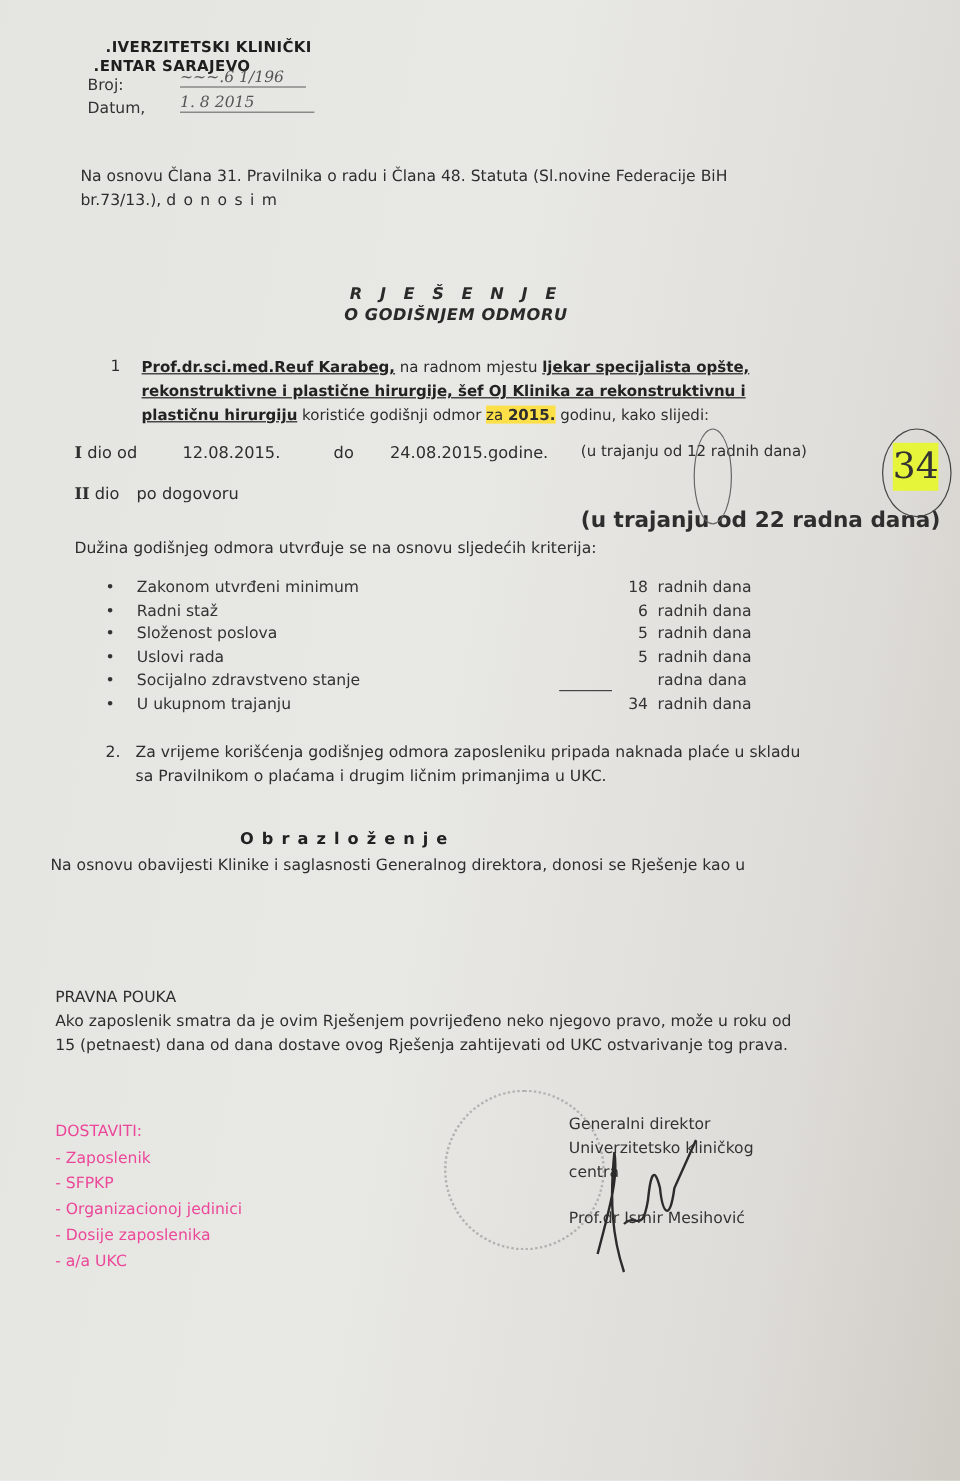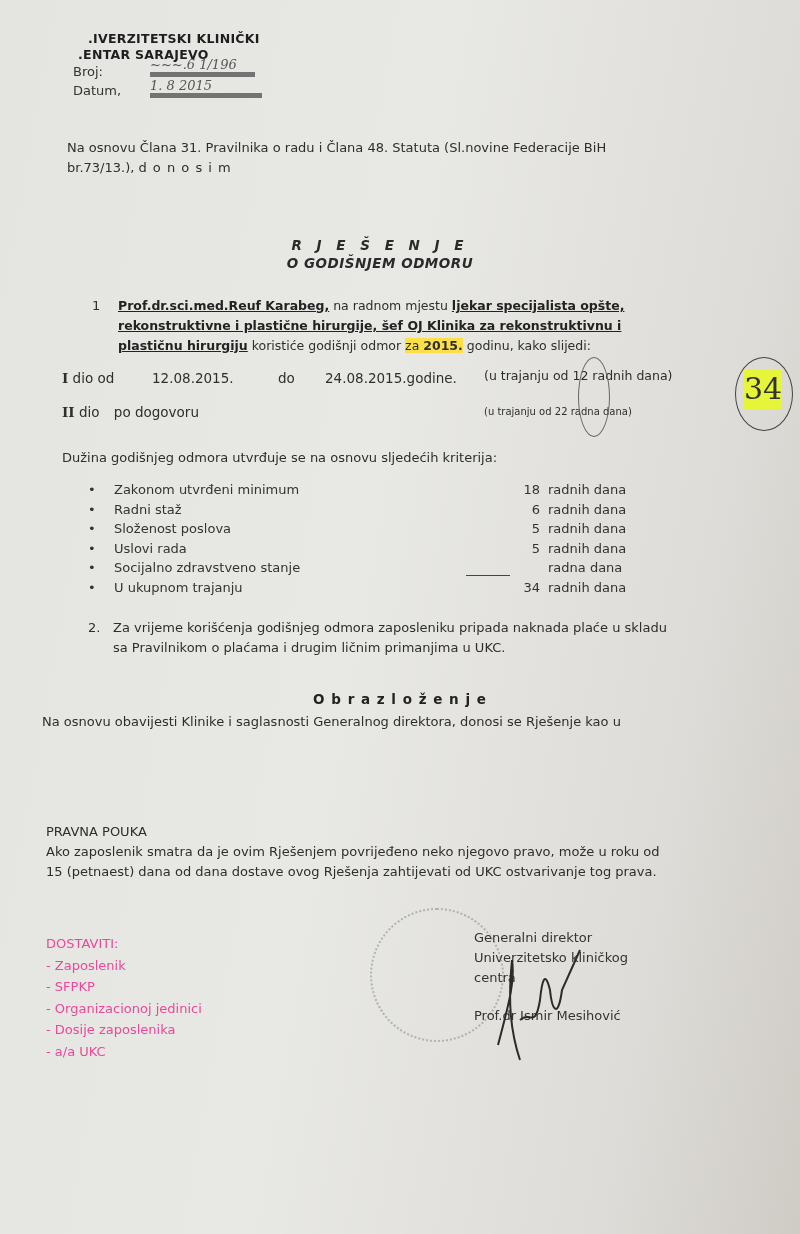--- a/index.html
+++ b/index.html
@@ -8,21 +8,21 @@
     background: linear-gradient(100deg, #e4e4e1 0%, #e8e8e5 45%, #dedcd8 80%, #cfccc6 100%);
     font-family: "DejaVu Sans", sans-serif;
     color:#2a2a2a;
     position:relative;
   }
   .abs { position:absolute; }
   .hdr { left:88px; top:30px; font-weight:bold; font-size:12.5px; line-height:17px; letter-spacing:0.3px; color:#1e1e1e; }
   .hdr2 { left:78px; top:46px; }
   .lbl { font-size:13px; color:#333; }
   .hand { font-family:"DejaVu Serif", serif; font-style:italic; color:#555; font-size:13px; }
-  .uline { border-bottom:5px solid #737373; display:inline-block;font-style:italic; }
+  .uline { border-bottom:1px solid #737373; display:inline-block;font-style:italic; }
   .txt { font-size:13px; line-height:20px; color:#2e2e2e; }
   .title { font-weight:bold; font-style:italic; font-size:13.5px; text-align:center; letter-spacing:0.5px; }
   .t1 { letter-spacing:5px; }
   .bold-u { font-weight:bold; text-decoration:underline; color:#222; }
   .hl { background:#fde047; }
   .row { font-size:13.5px; color:#2e2e2e; }
   .serif { font-family:"DejaVu Serif", serif; font-weight:bold; }
   ul.crit { list-style:none; margin:0; padding:0; }
   ul.crit li { height:19.5px; font-size:13px; color:#333; position:relative; }
   ul.crit li .bul { position:absolute; left:0; top:0; }
@@ -70,21 +70,21 @@
 <div class="abs row" style="left:278px;top:370px;">do</div>
 <div class="abs row" style="left:325px;top:370px;">24.08.2015.godine.</div>
 <div class="abs row" style="left:484px;top:368px;font-size:12.5px;">
   <span>(u trajanju od</span> <span>12</span> <span>radnih dana)</span>
 </div>
 
 <div class="abs row" style="left:62px;top:404px;">
   <span class="serif">II</span><span> dio</span>
   <span style="margin-left:10px;">po dogovoru</span>
 </div>
-<div class="abs row" style="left:484px;top:406px;font-size:10px;">
+<div class="abs row" style="left:484px;top:423px;font-size:18px;font-weight:bold;">
   <span>(u trajanju od</span> <span>22</span> <span>radna dana)</span>
 </div>
 
 <div class="abs circle" style="left:578px;top:357px;width:30px;height:78px;border-color:#666;"></div>
 
 <div class="abs circle" style="left:735px;top:357px;width:56px;height:72px;border-color:#444;"></div>
 <div class="abs" style="left:744px;top:369px;width:38px;height:40px;background:#e6f43a;font-family:'DejaVu Serif',serif;font-size:30px;line-height:40px;text-align:center;color:#333;">34</div>
 
 <div class="abs txt" style="left:62px;top:448px;width:680px;">Dužina godišnjeg odmora utvrđuje se na osnovu sljedećih kriterija:</div>
 
@@ -127,21 +127,21 @@
     </li>
 </ul>
 <div class="abs" style="left:466px;top:575px;width:44px;border-top:1px solid #444;"></div>
 
 <div class="abs txt" style="left:88px;top:618px;">2.</div>
 <div class="abs txt" style="left:113px;top:618px;width:640px;">
   <div>Za vrijeme korišćenja godišnjeg odmora zaposleniku pripada naknada plaće u skladu</div>
   <div>sa Pravilnikom o plaćama i drugim ličnim primanjima u UKC.</div>
 </div>
 
-<div class="abs" style="left:200px;top:691px;width:400px;text-align:center;font-weight:bold;font-size:13.5px;letter-spacing:1px;color:#222;">O b r a z l o ž e n j e</div>
+<div class="abs" style="left:200px;top:691px;width:400px;text-align:left;font-weight:bold;font-size:13.5px;letter-spacing:1px;color:#222;">O b r a z l o ž e n j e</div>
 <div class="abs txt" style="left:42px;top:712px;width:720px;">
   <div>Na osnovu obavijesti Klinike i saglasnosti Generalnog direktora, donosi se Rješenje kao u</div>
 </div>
 
 <div class="abs txt" style="left:46px;top:822px;width:740px;">
   <div>PRAVNA POUKA</div>
   <div>Ako zaposlenik smatra da je ovim Rješenjem povrijeđeno neko njegovo pravo, može u roku od</div>
   <div>15 (petnaest) dana od dana dostave ovog Rješenja zahtijevati od UKC ostvarivanje tog prava.</div>
 </div>
 

